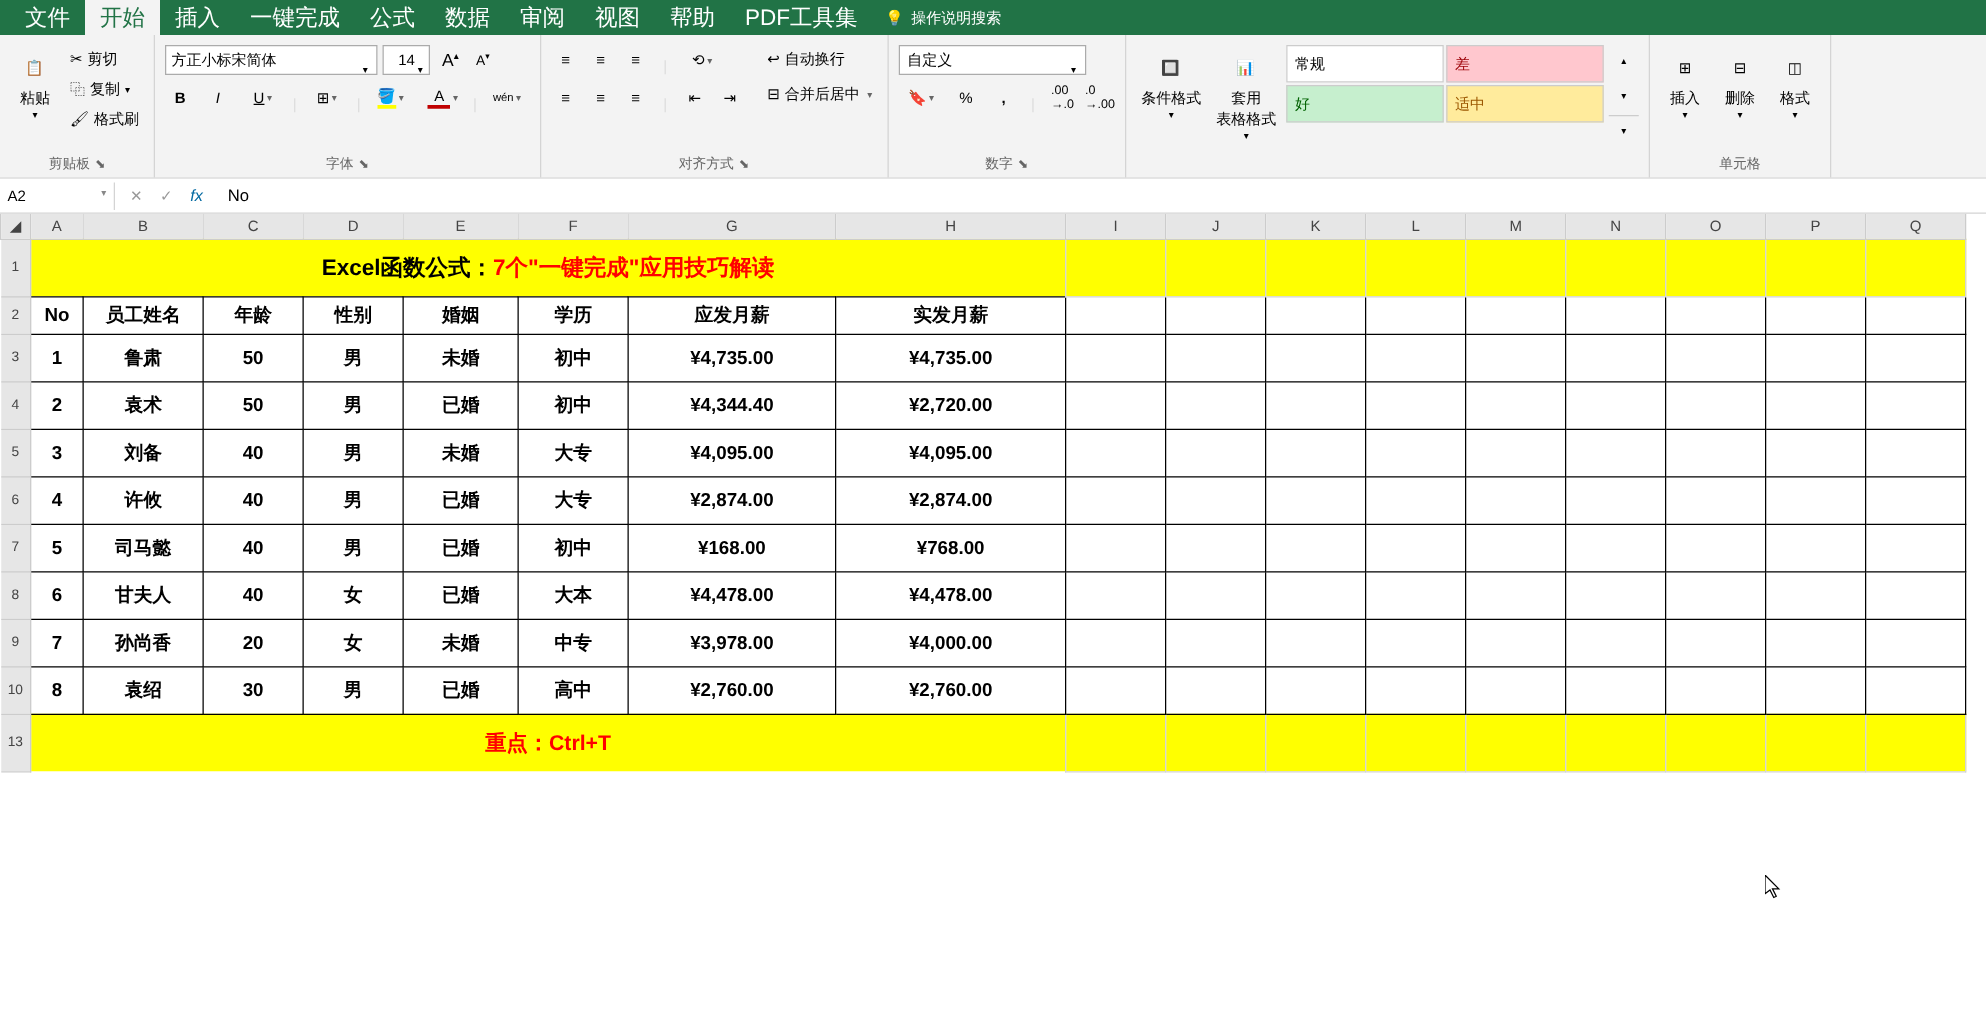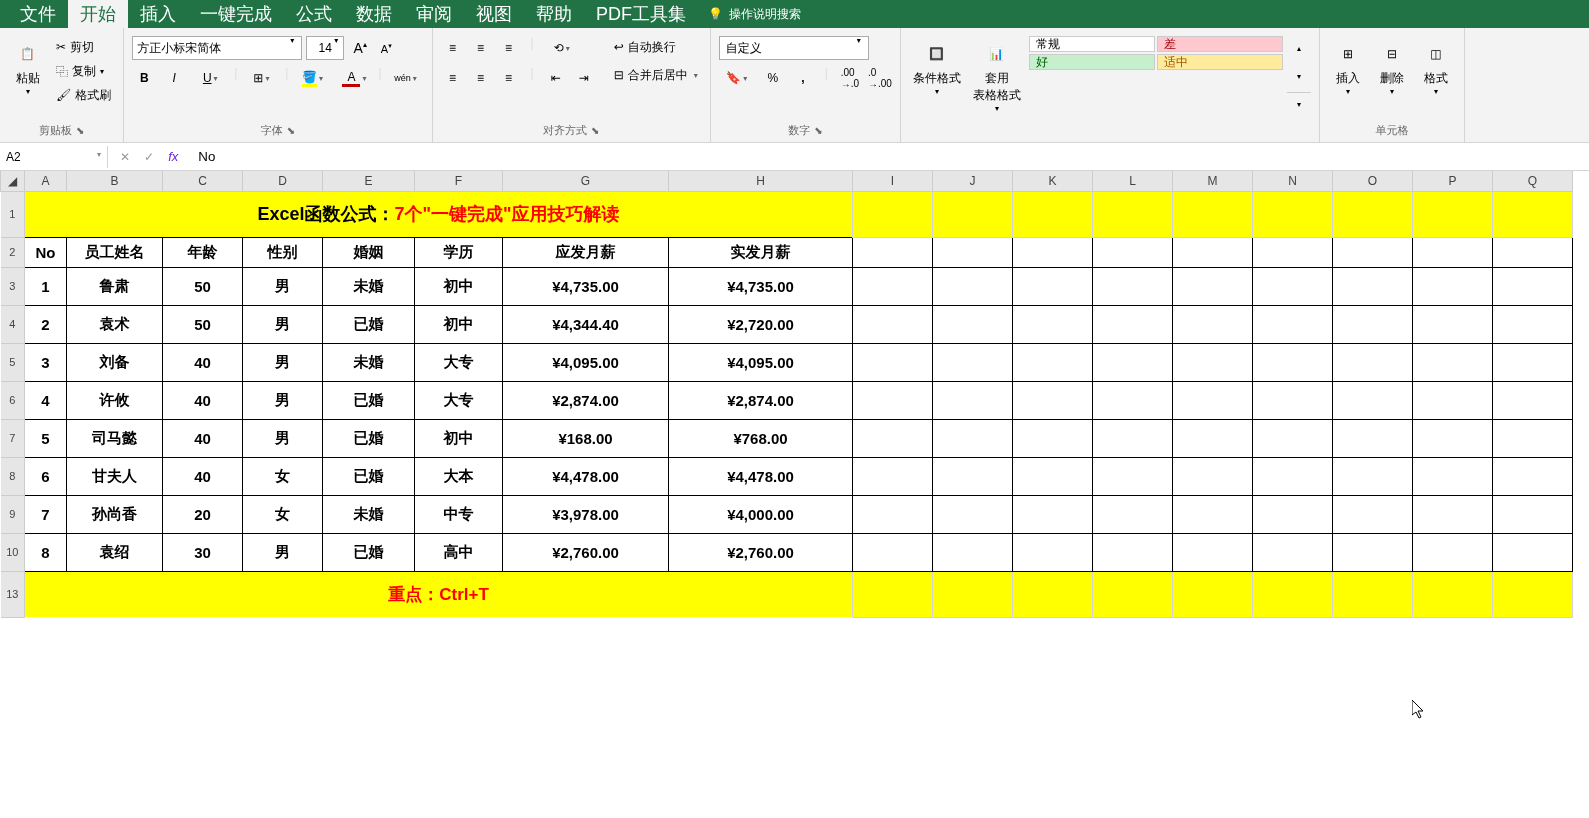--- a/index.html
+++ b/index.html
@@ -14,39 +14,39 @@
     
     
     .ribbon { background: #f3f3f3; border-bottom: 1px solid #d4d4d4; display: flex; height: 115px; }
     .ribbon-group { border-right: 1px solid #d4d4d4; padding: 4px 8px; display: flex; flex-direction: column; justify-content: space-between; }
     .ribbon-group-label { text-align: center; color: #666; font-size: 11px; padding-top: 2px; display:flex; align-items:center; justify-content:center; gap:4px;}
     .ribbon-group-content { display: flex; gap: 4px; flex: 1; align-items: flex-start; padding-top: 4px; }
     .ribbon-btn-large { display: flex; flex-direction: column; align-items: center; padding: 2px 4px; cursor: pointer; }
     .ribbon-btn-large .icon-box { width: 32px; height: 32px; display: flex; align-items: center; justify-content: center; }
     .ribbon-btn-small { display: flex; align-items: center; gap: 4px; padding: 2px 4px; cursor: pointer; height: 22px; }
     .ribbon-col { display: flex; flex-direction: column; gap: 2px; }
-    .ribbon-row { display: flex; gap: 2px; align-items: flex-start; }
+    .ribbon-row { display: flex; gap: 2px; align-items: flex-end; }
     .font-select { border: 1px solid #ababab; background: #fff; padding: 2px 4px; width: 170px; height: 24px; font-size: 12px; }
     .font-size-select { border: 1px solid #ababab; background: #fff; padding: 2px 4px; width: 38px; height: 24px; text-align: center; font-size: 12px; }
     .num-format-select { border: 1px solid #ababab; background: #fff; padding: 2px 6px; width: 150px; height: 24px; font-size: 12px; }
     .icon-btn { width: 24px; height: 24px; display: flex; align-items: center; justify-content: center; cursor: pointer; position: relative; }
     .icon-btn.wide { width: 36px; }
     .dropdown-arrow::after { content: "▾"; font-size: 8px; margin-left: 2px; color: #666; }
-    .style-box { border: 1px solid #ccc; padding: 3px 6px; width: 126px; height: 16px; font-size: 12px; display:flex; align-items:center; }
+    .style-box { border: 1px solid #ccc; padding: 3px 6px; width: 126px; height: 30px; font-size: 12px; display:flex; align-items:center; }
     .style-normal { background: #fff; color: #000; }
     .style-bad { background: #ffc7ce; color: #9c0006; }
     .style-good { background: #c6efce; color: #006100; }
     .style-neutral { background: #ffeb9c; color: #9c5700; }
     .launcher { font-size: 10px; color: #666; cursor: pointer; }
     
     
     .formula-bar { display: flex; align-items: center; height: 28px; border-bottom: 1px solid #d4d4d4; background: #fff; }
-    .name-box { width: 108px; border-right: 1px solid #d4d4d4; padding: 4px 6px; display: flex; align-items:flex-start; justify-content: space-between; }
+    .name-box { width: 92px; border-right: 1px solid #d4d4d4; padding: 4px 6px; display: flex; align-items:flex-start; justify-content: space-between; }
     .formula-icons { display: flex; align-items: center; gap: 14px; padding: 0 12px; color: #999; }
-    .fx-label { font-style: italic; color: #6d28d9; font-size: 13px; }
+    .fx-label { font-style: italic; color: #0369a1; font-size: 13px; }
     .formula-input { flex: 1; padding: 4px 8px; border: none; outline: none; }
     
     
     .grid-container { position: relative; overflow: auto; height: calc(100vh - 171px); }
     .grid { border-collapse: collapse; table-layout: fixed; }
     .col-header th { background: #e6e6e6; border: 1px solid #ccc; border-top: none; font-weight: normal; color: #444; height: 20px; position: sticky; top: 0; }
     .col-header th.select-all { background: #e6e6e6; width: 24px; }
     .row-header { background: #e6e6e6; border: 1px solid #ccc; border-left: none; text-align: center; color: #444; font-weight: normal; width: 24px; font-size:11px;}
     .cell { border: 1px solid #d4d4d4; height: 20px; padding: 0 2px; }
     

